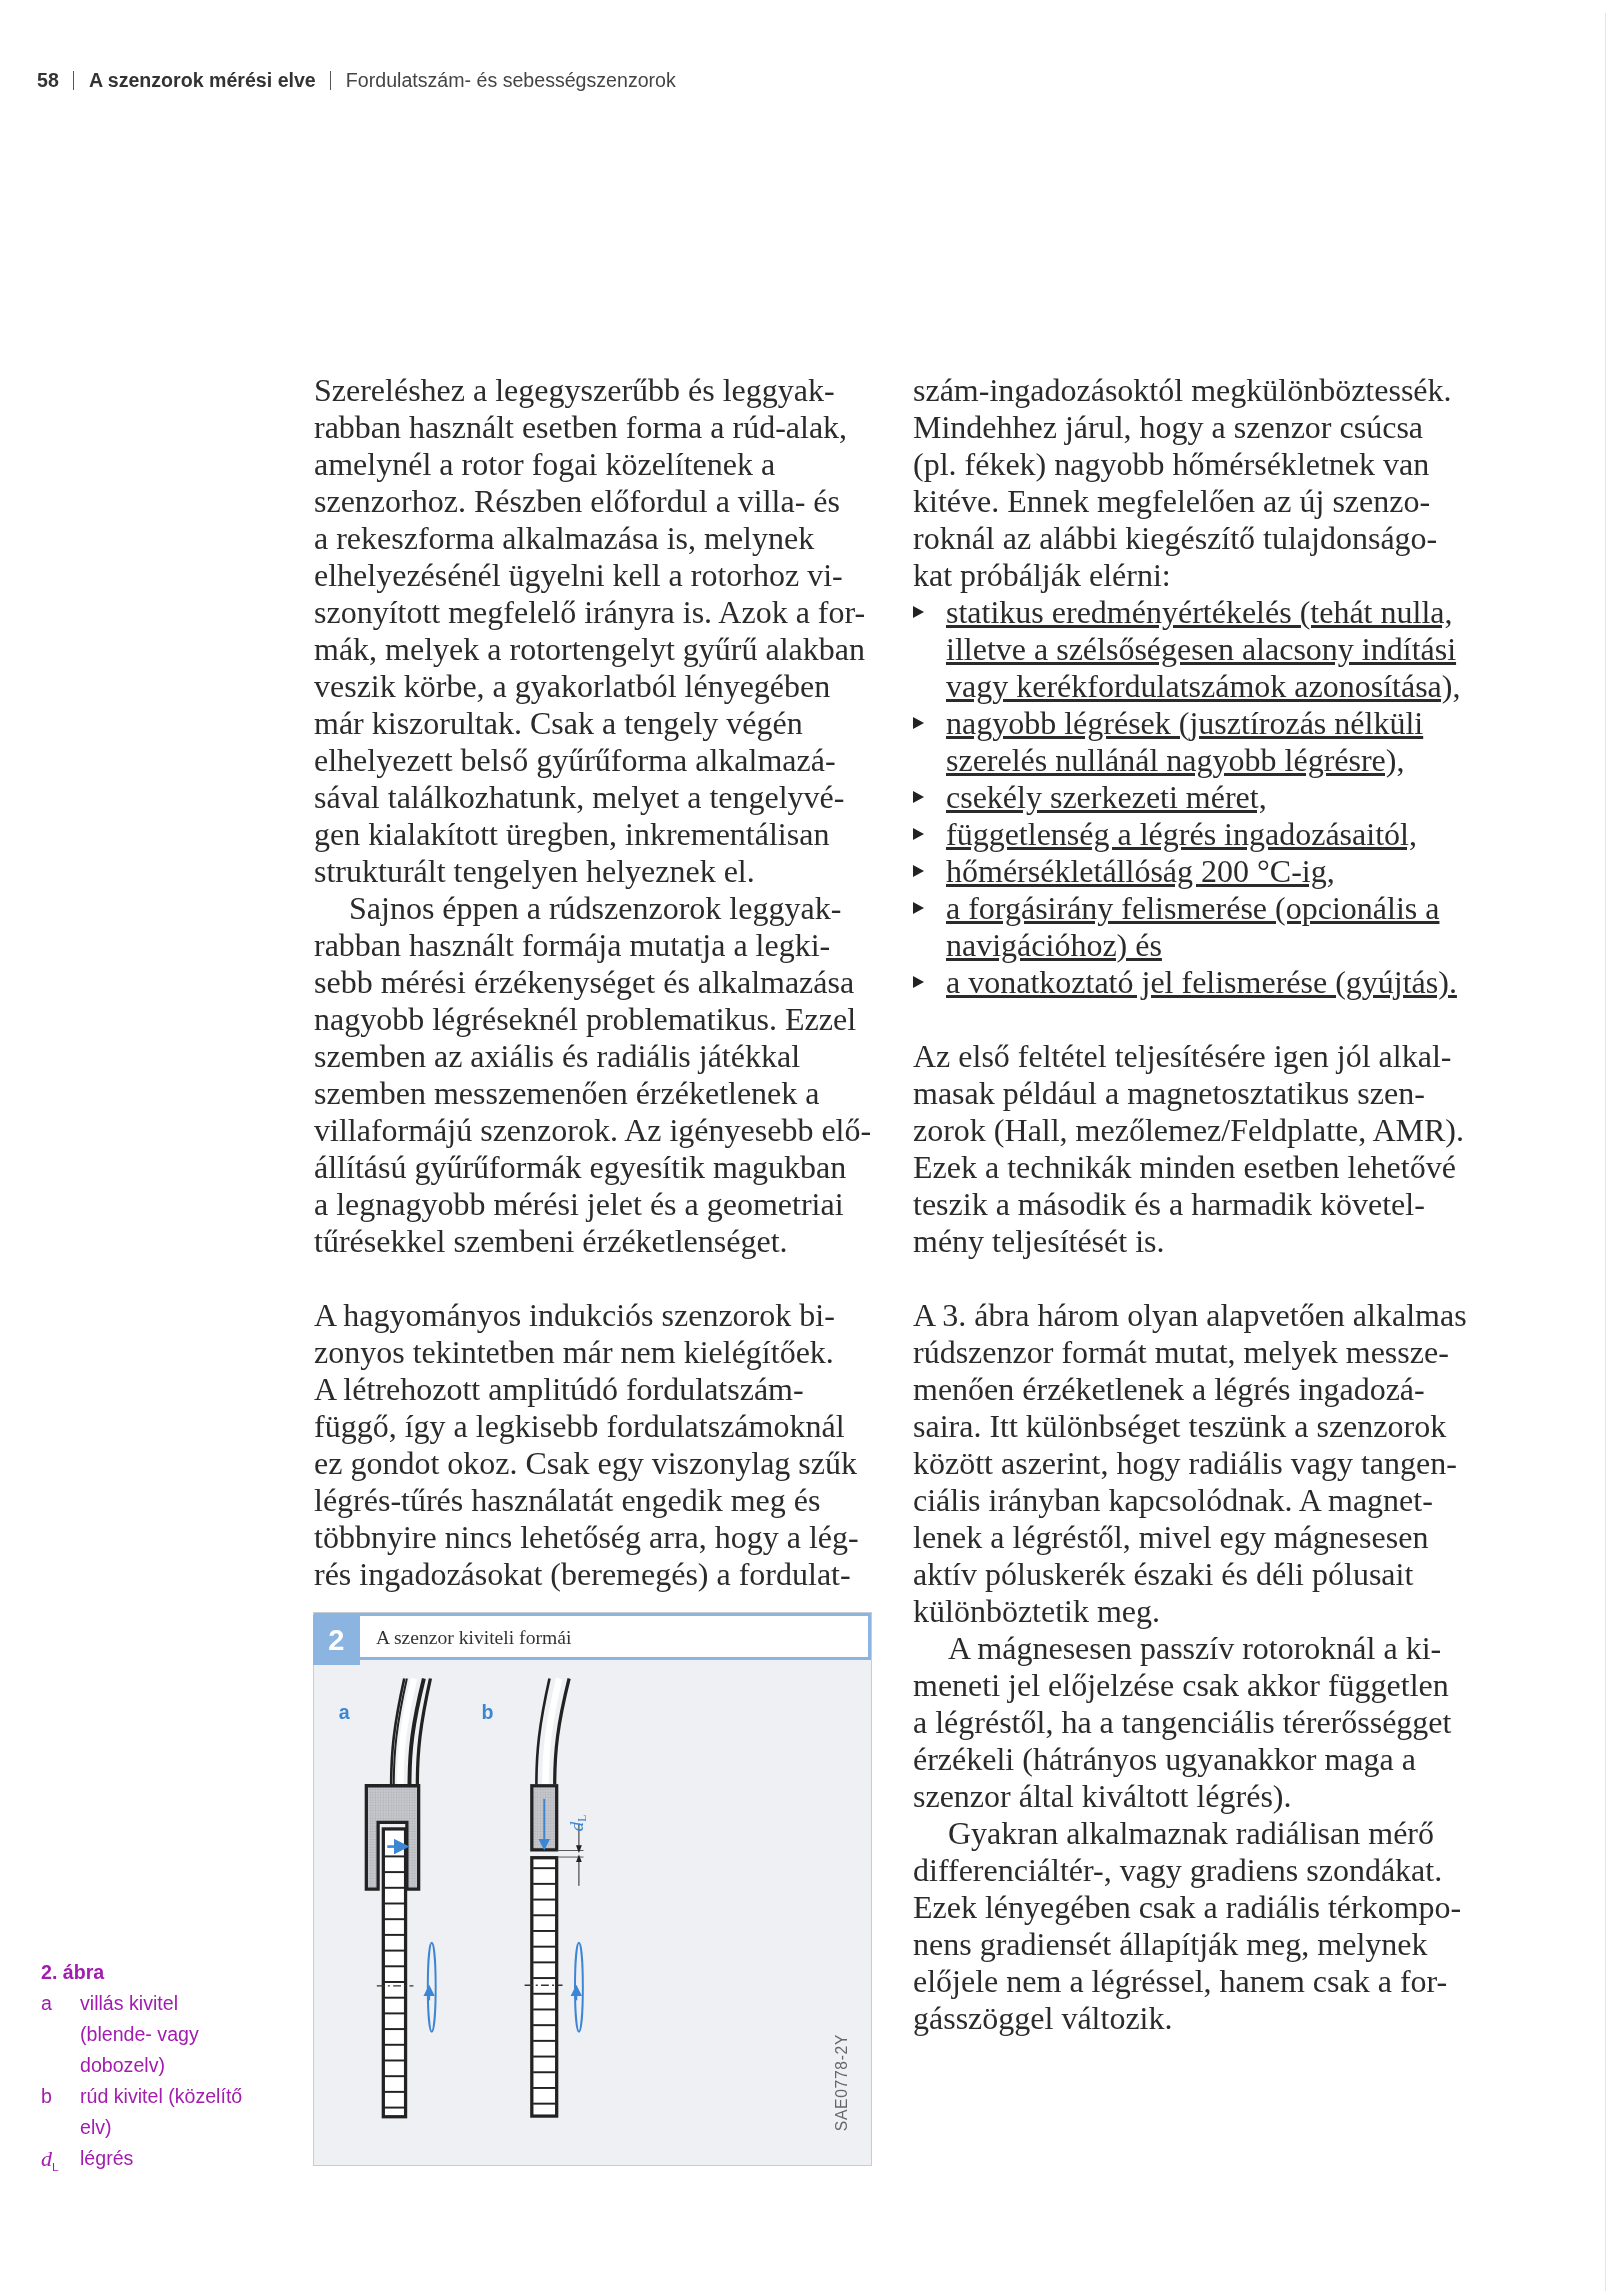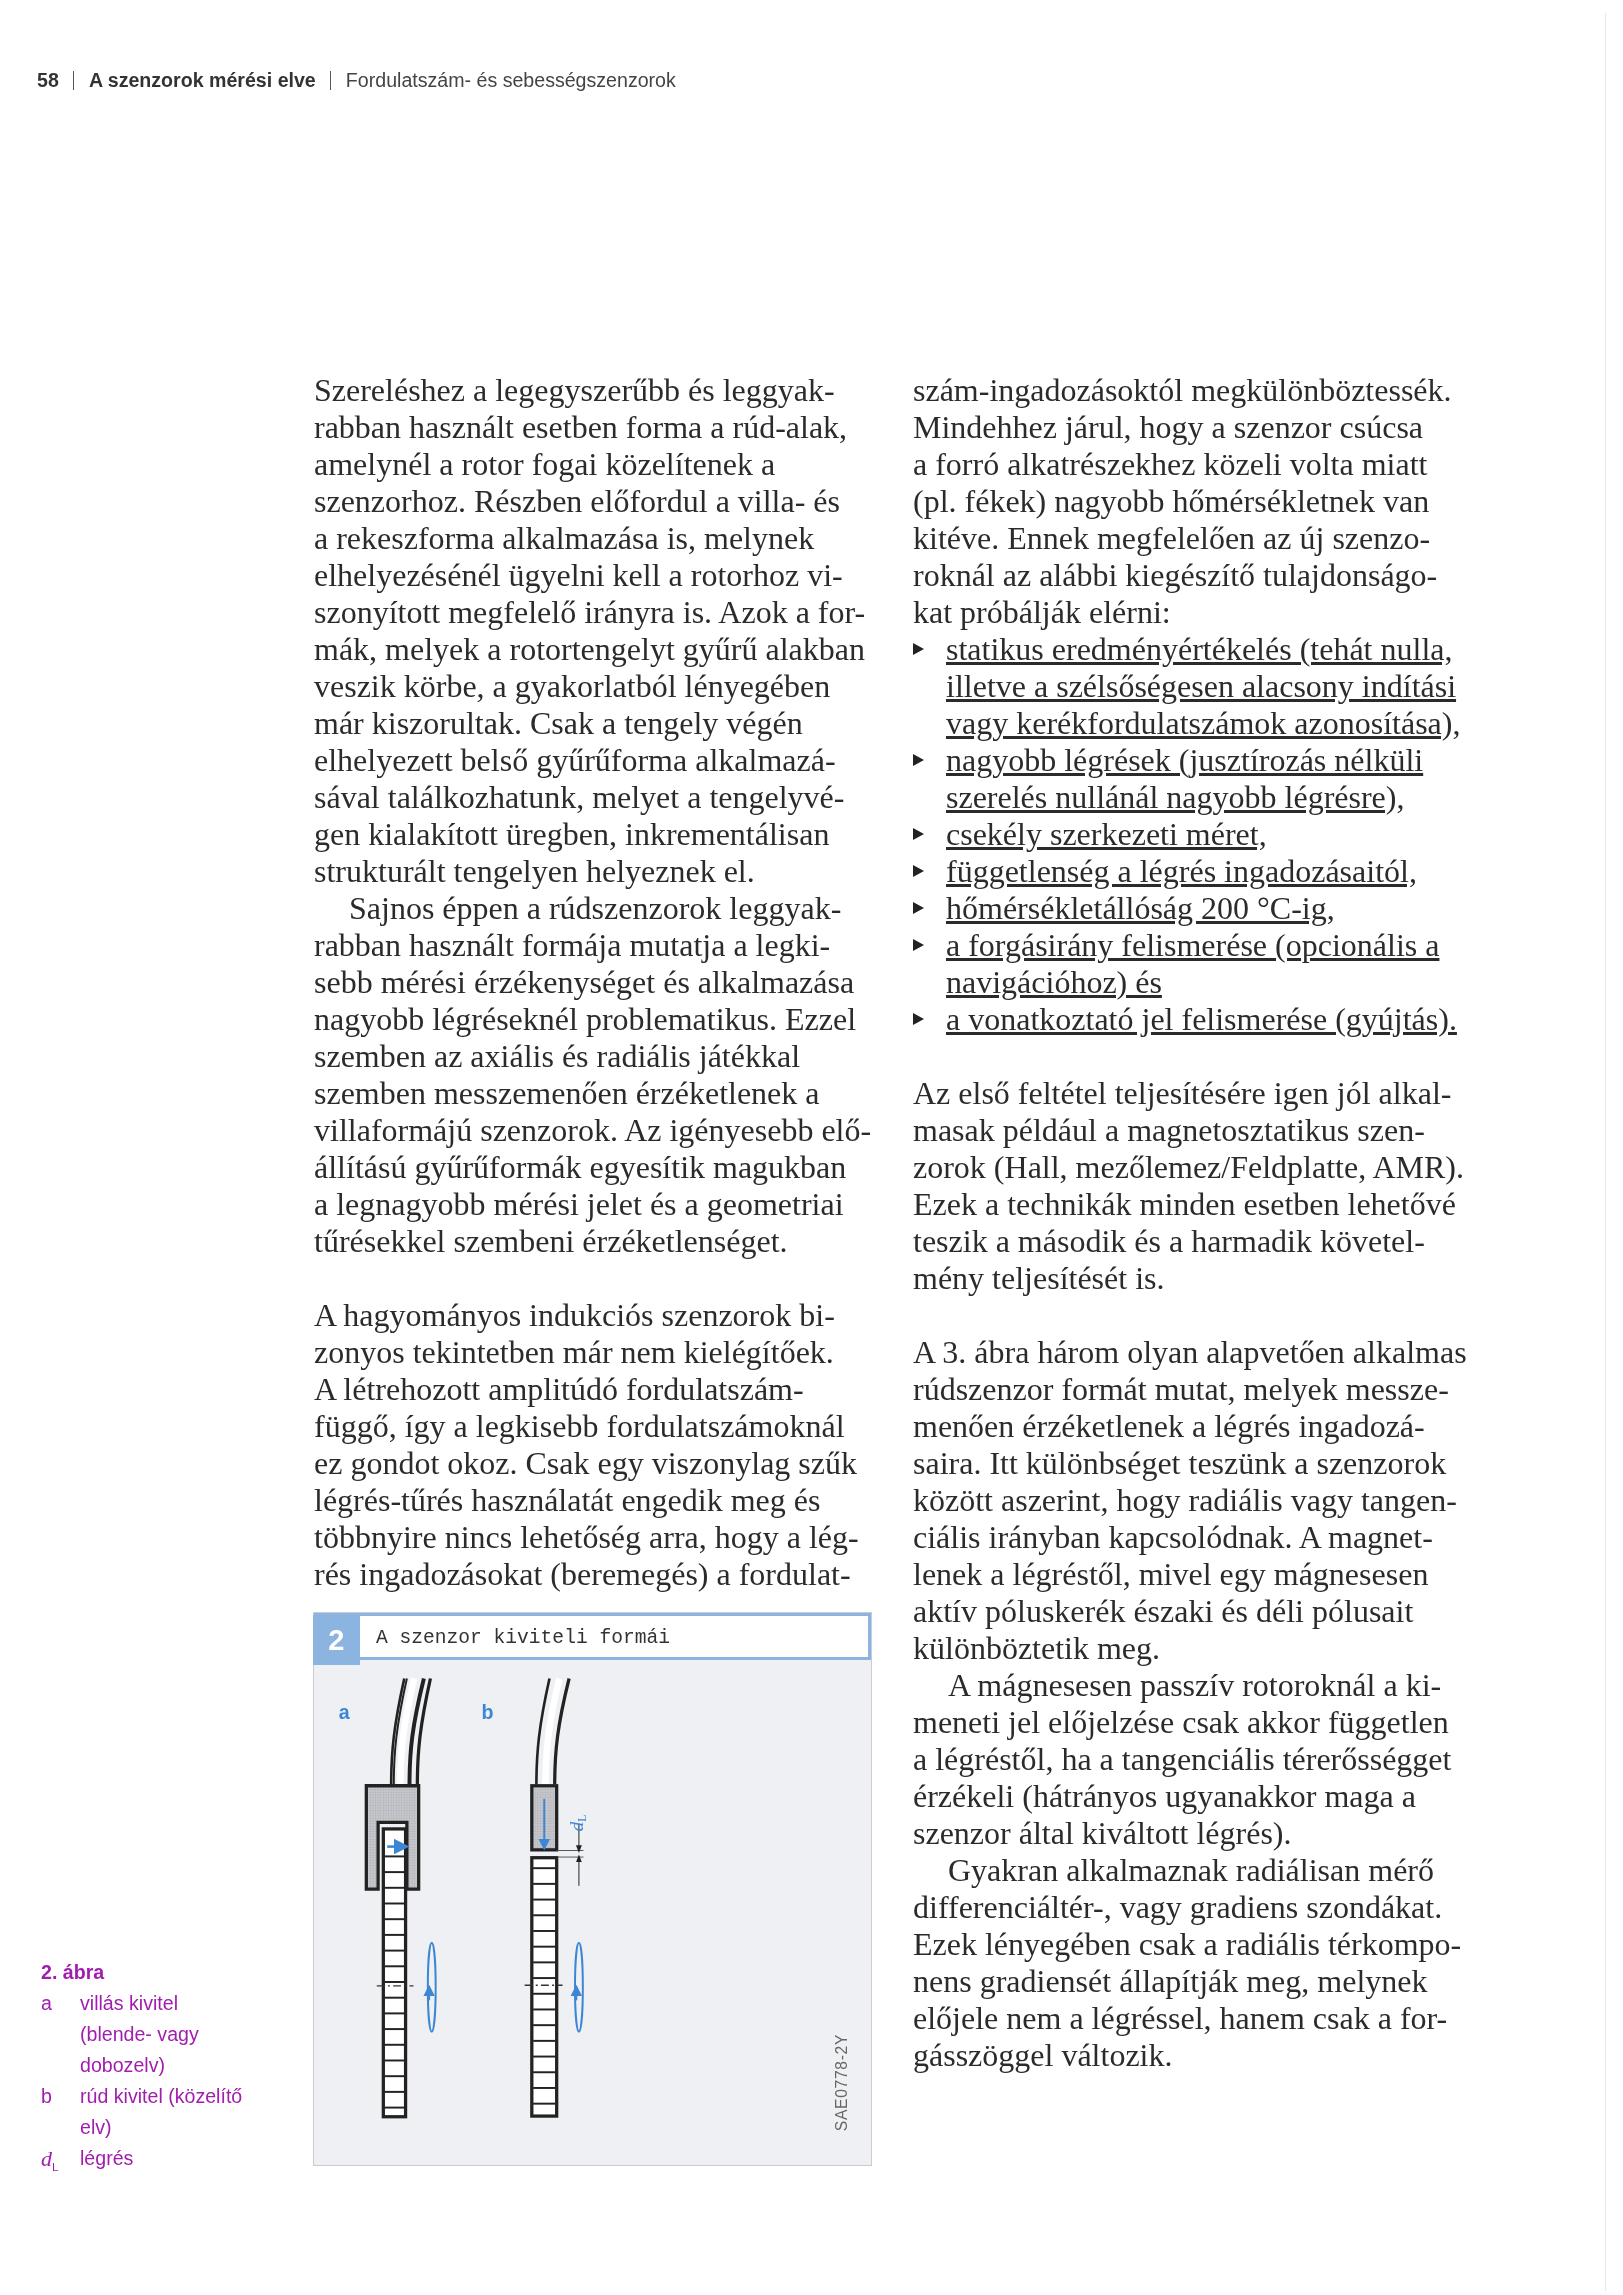--- a/index.html
+++ b/index.html
@@ -19,21 +19,21 @@
   .bl .tri{position:absolute;left:0;top:12.4px;width:0;height:0;border-top:6.5px solid transparent;border-bottom:6.5px solid transparent;border-left:11px solid #222;}
   .caption{position:absolute;left:41px;top:1957px;font-family:"Liberation Sans","DejaVu Sans",sans-serif;color:#a21caf;font-size:19.6px;line-height:31px;}
   .caption .title{font-weight:bold;}
   .caption .row{display:flex;}
   .caption .key{width:39px;}
   .caption .key.it{font-family:"Liberation Serif",serif;font-style:italic;font-size:22px;}
   .caption .key sub{font-style:normal;font-size:11.8px;font-family:"Liberation Sans",sans-serif;}
   .figure{position:absolute;left:313px;top:1612px;width:559px;height:554px;background:#eef0f3;border:1.3px solid #c9ccd2;box-sizing:border-box;}
   .fig-head{position:absolute;left:0;top:0;right:0;height:47px;background:#fff;border:3.3px solid #8cb4e0;border-left:none;box-sizing:border-box;}
   .fig-num{position:absolute;left:-1.3px;top:-1.3px;width:47px;height:50px;background:#8cb4e0;color:#fff;font-family:"Liberation Sans",sans-serif;font-weight:bold;font-size:29px;text-align:center;line-height:50px;}
-  .fig-title{position:absolute;left:62px;top:10.5px;font-family:Liberation Mono, monospace;font-size:19.6px;color:#333;}
+  .fig-title{position:absolute;left:62px;top:10.5px;font-family:Liberation Serif, serif;font-size:19.6px;color:#333;}
   .fig-svg{position:absolute;left:0;top:47px;}
 </style>
 </head>
 <body>
 
 <div class="edge-line"></div>
 
 <div class="header">
   <span class="bold">58</span><span class="sep"></span><span class="bold">A szenzorok mérési elve</span><span class="sep"></span><span class="light">Fordulatszám- és sebességszenzorok</span>
 </div>
@@ -69,21 +69,20 @@
     <p>A létrehozott amplitúdó fordulatszám-</p>
     <p>függő, így a legkisebb fordulatszámoknál</p>
     <p>ez gondot okoz. Csak egy viszonylag szűk</p>
     <p>légrés-tűrés használatát engedik meg és</p>
     <p>többnyire nincs lehetőség arra, hogy a lég-</p>
     <p>rés ingadozásokat (beremegés) a fordulat-</p>
   </div>
 <div class="col right" id="right-col">
     <p>szám-ingadozásoktól megkülönböztessék.</p>
     <p>Mindehhez járul, hogy a szenzor csúcsa</p>
-    <p>a forró alkatrészekhez közeli volta miatt</p>
     <p>(pl. fékek) nagyobb hőmérsékletnek van</p>
     <p>kitéve. Ennek megfelelően az új szenzo-</p>
     <p>roknál az alábbi kiegészítő tulajdonságo-</p>
     <p>kat próbálják elérni:</p>
     <p class="bl"><span class="tri"></span><span>statikus eredményértékelés (tehát nulla,</span></p>
     <p class="bl"><span>illetve a szélsőségesen alacsony indítási</span></p>
     <p class="bl"><span>vagy kerékfordulatszámok azonosítása),</span></p>
     <p class="bl"><span class="tri"></span><span>nagyobb légrések (jusztírozás nélküli</span></p>
     <p class="bl"><span>szerelés nullánál nagyobb légrésre),</span></p>
     <p class="bl"><span class="tri"></span><span>csekély szerkezeti méret,</span></p>

